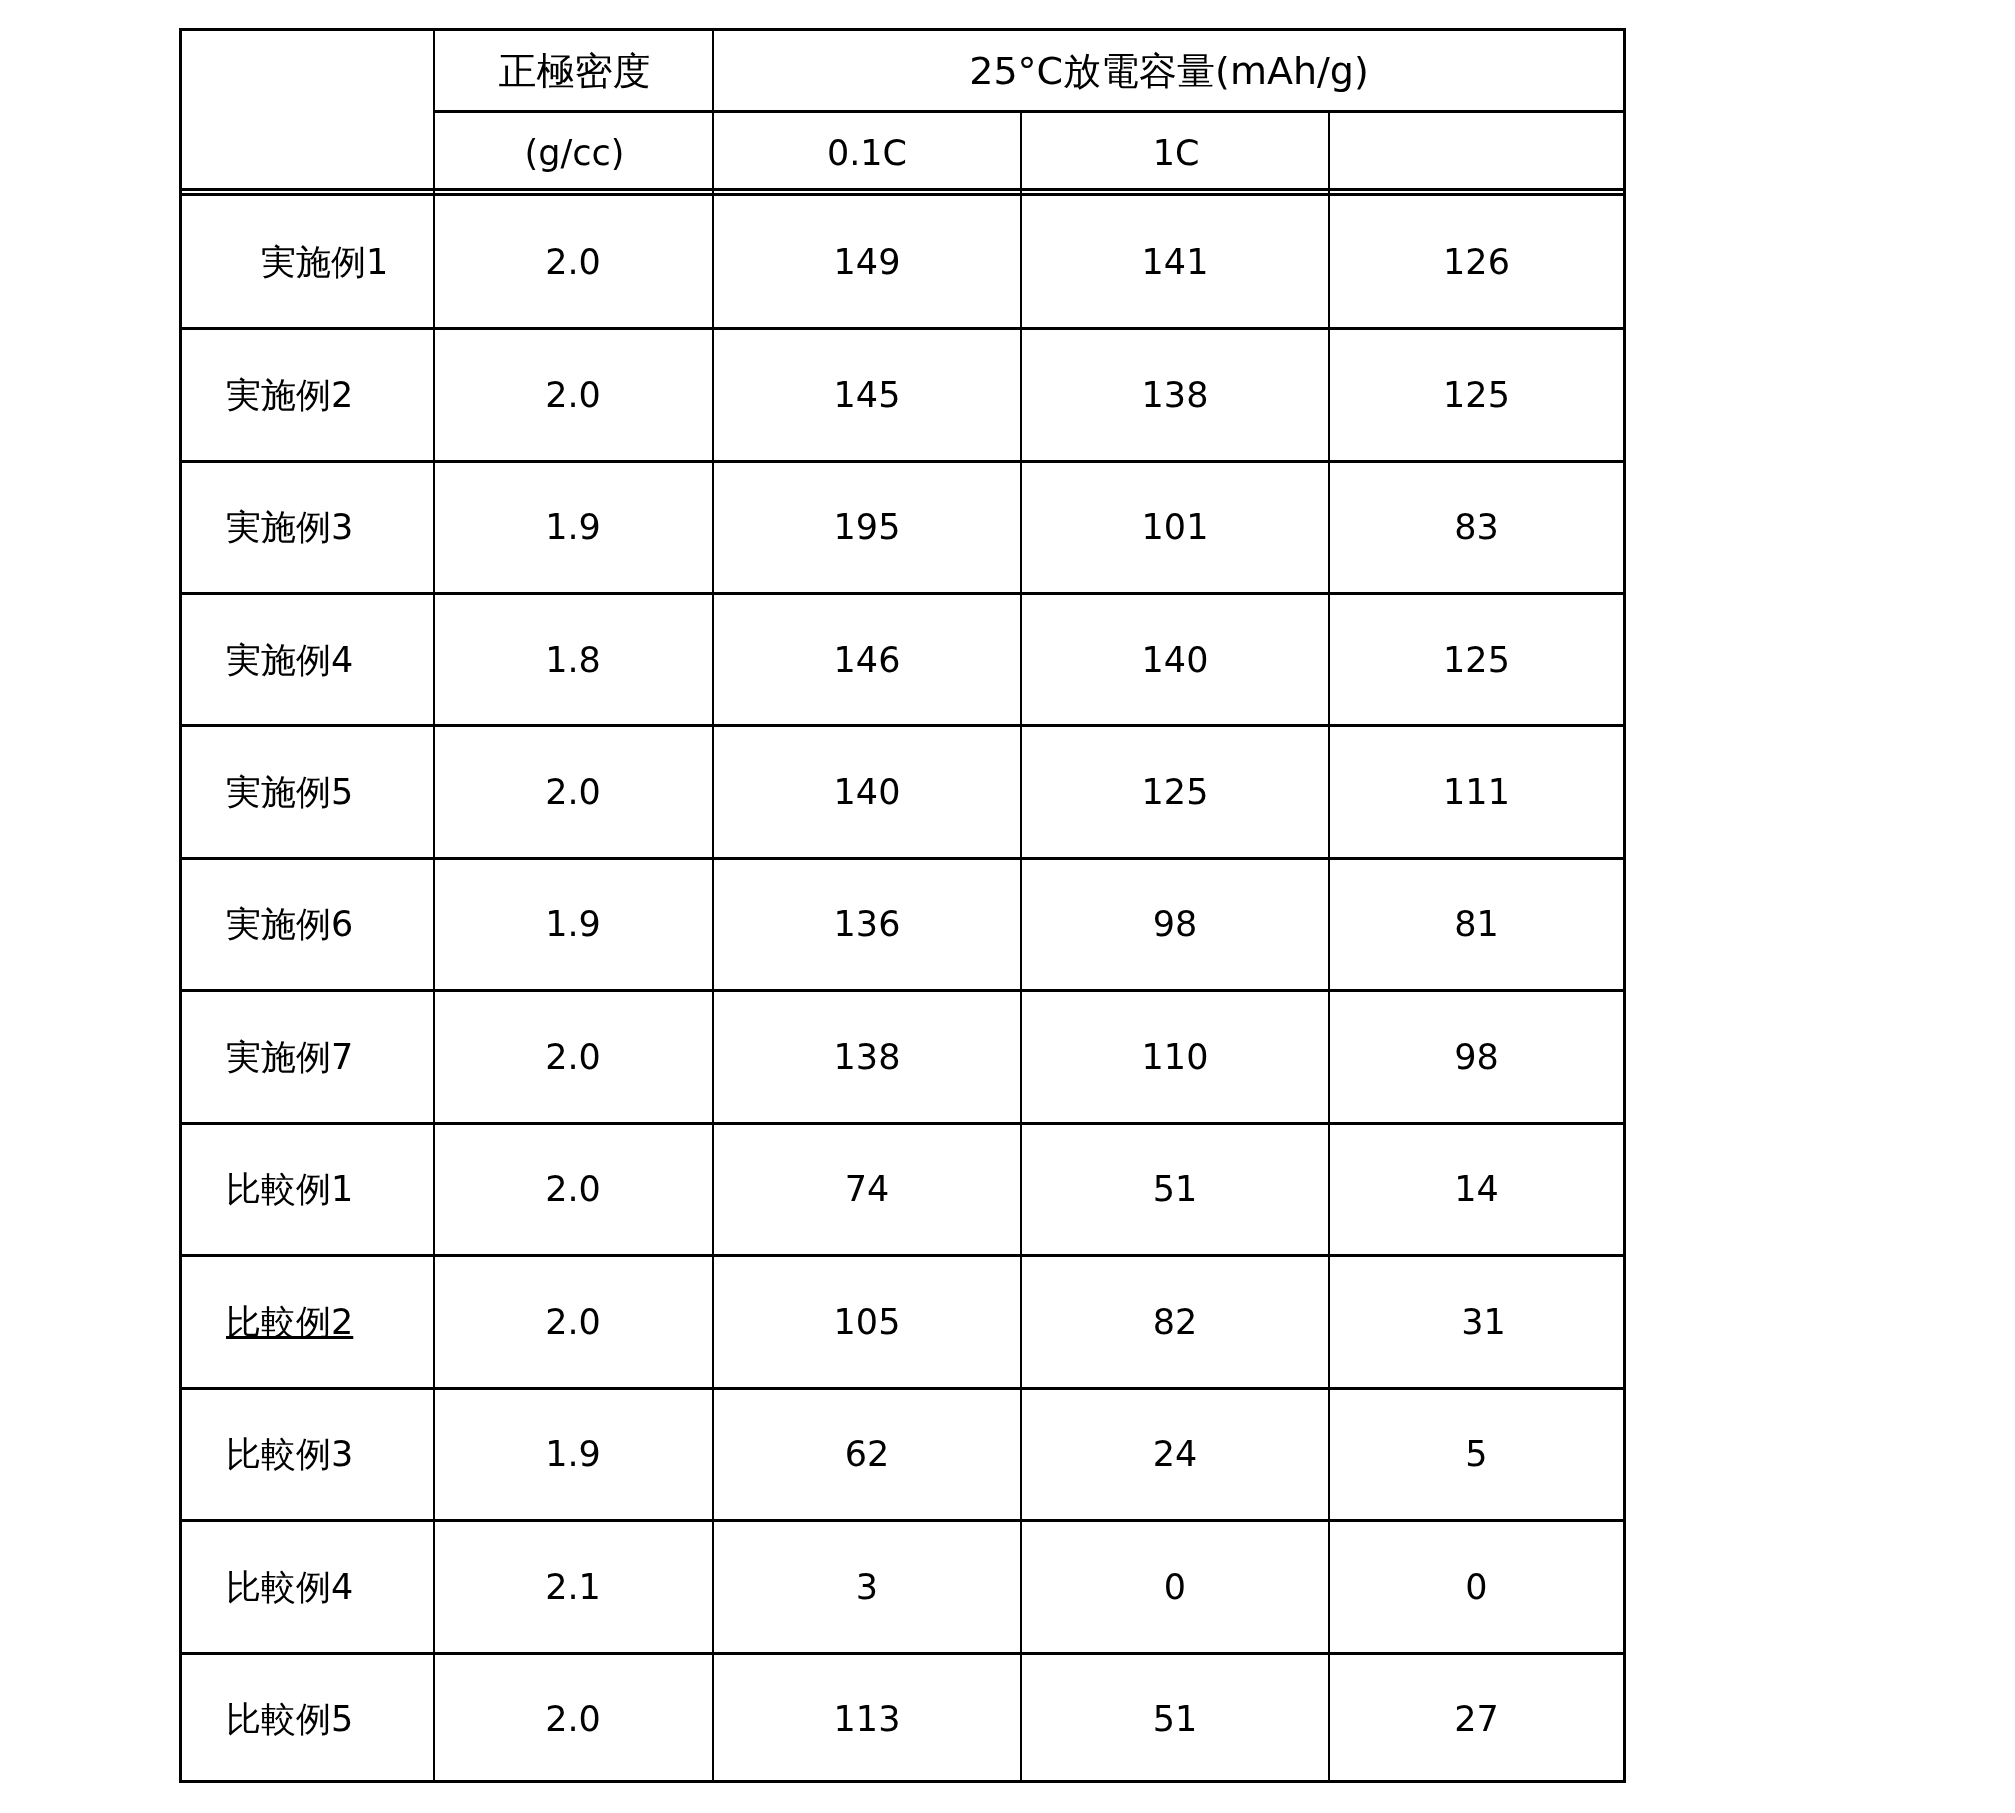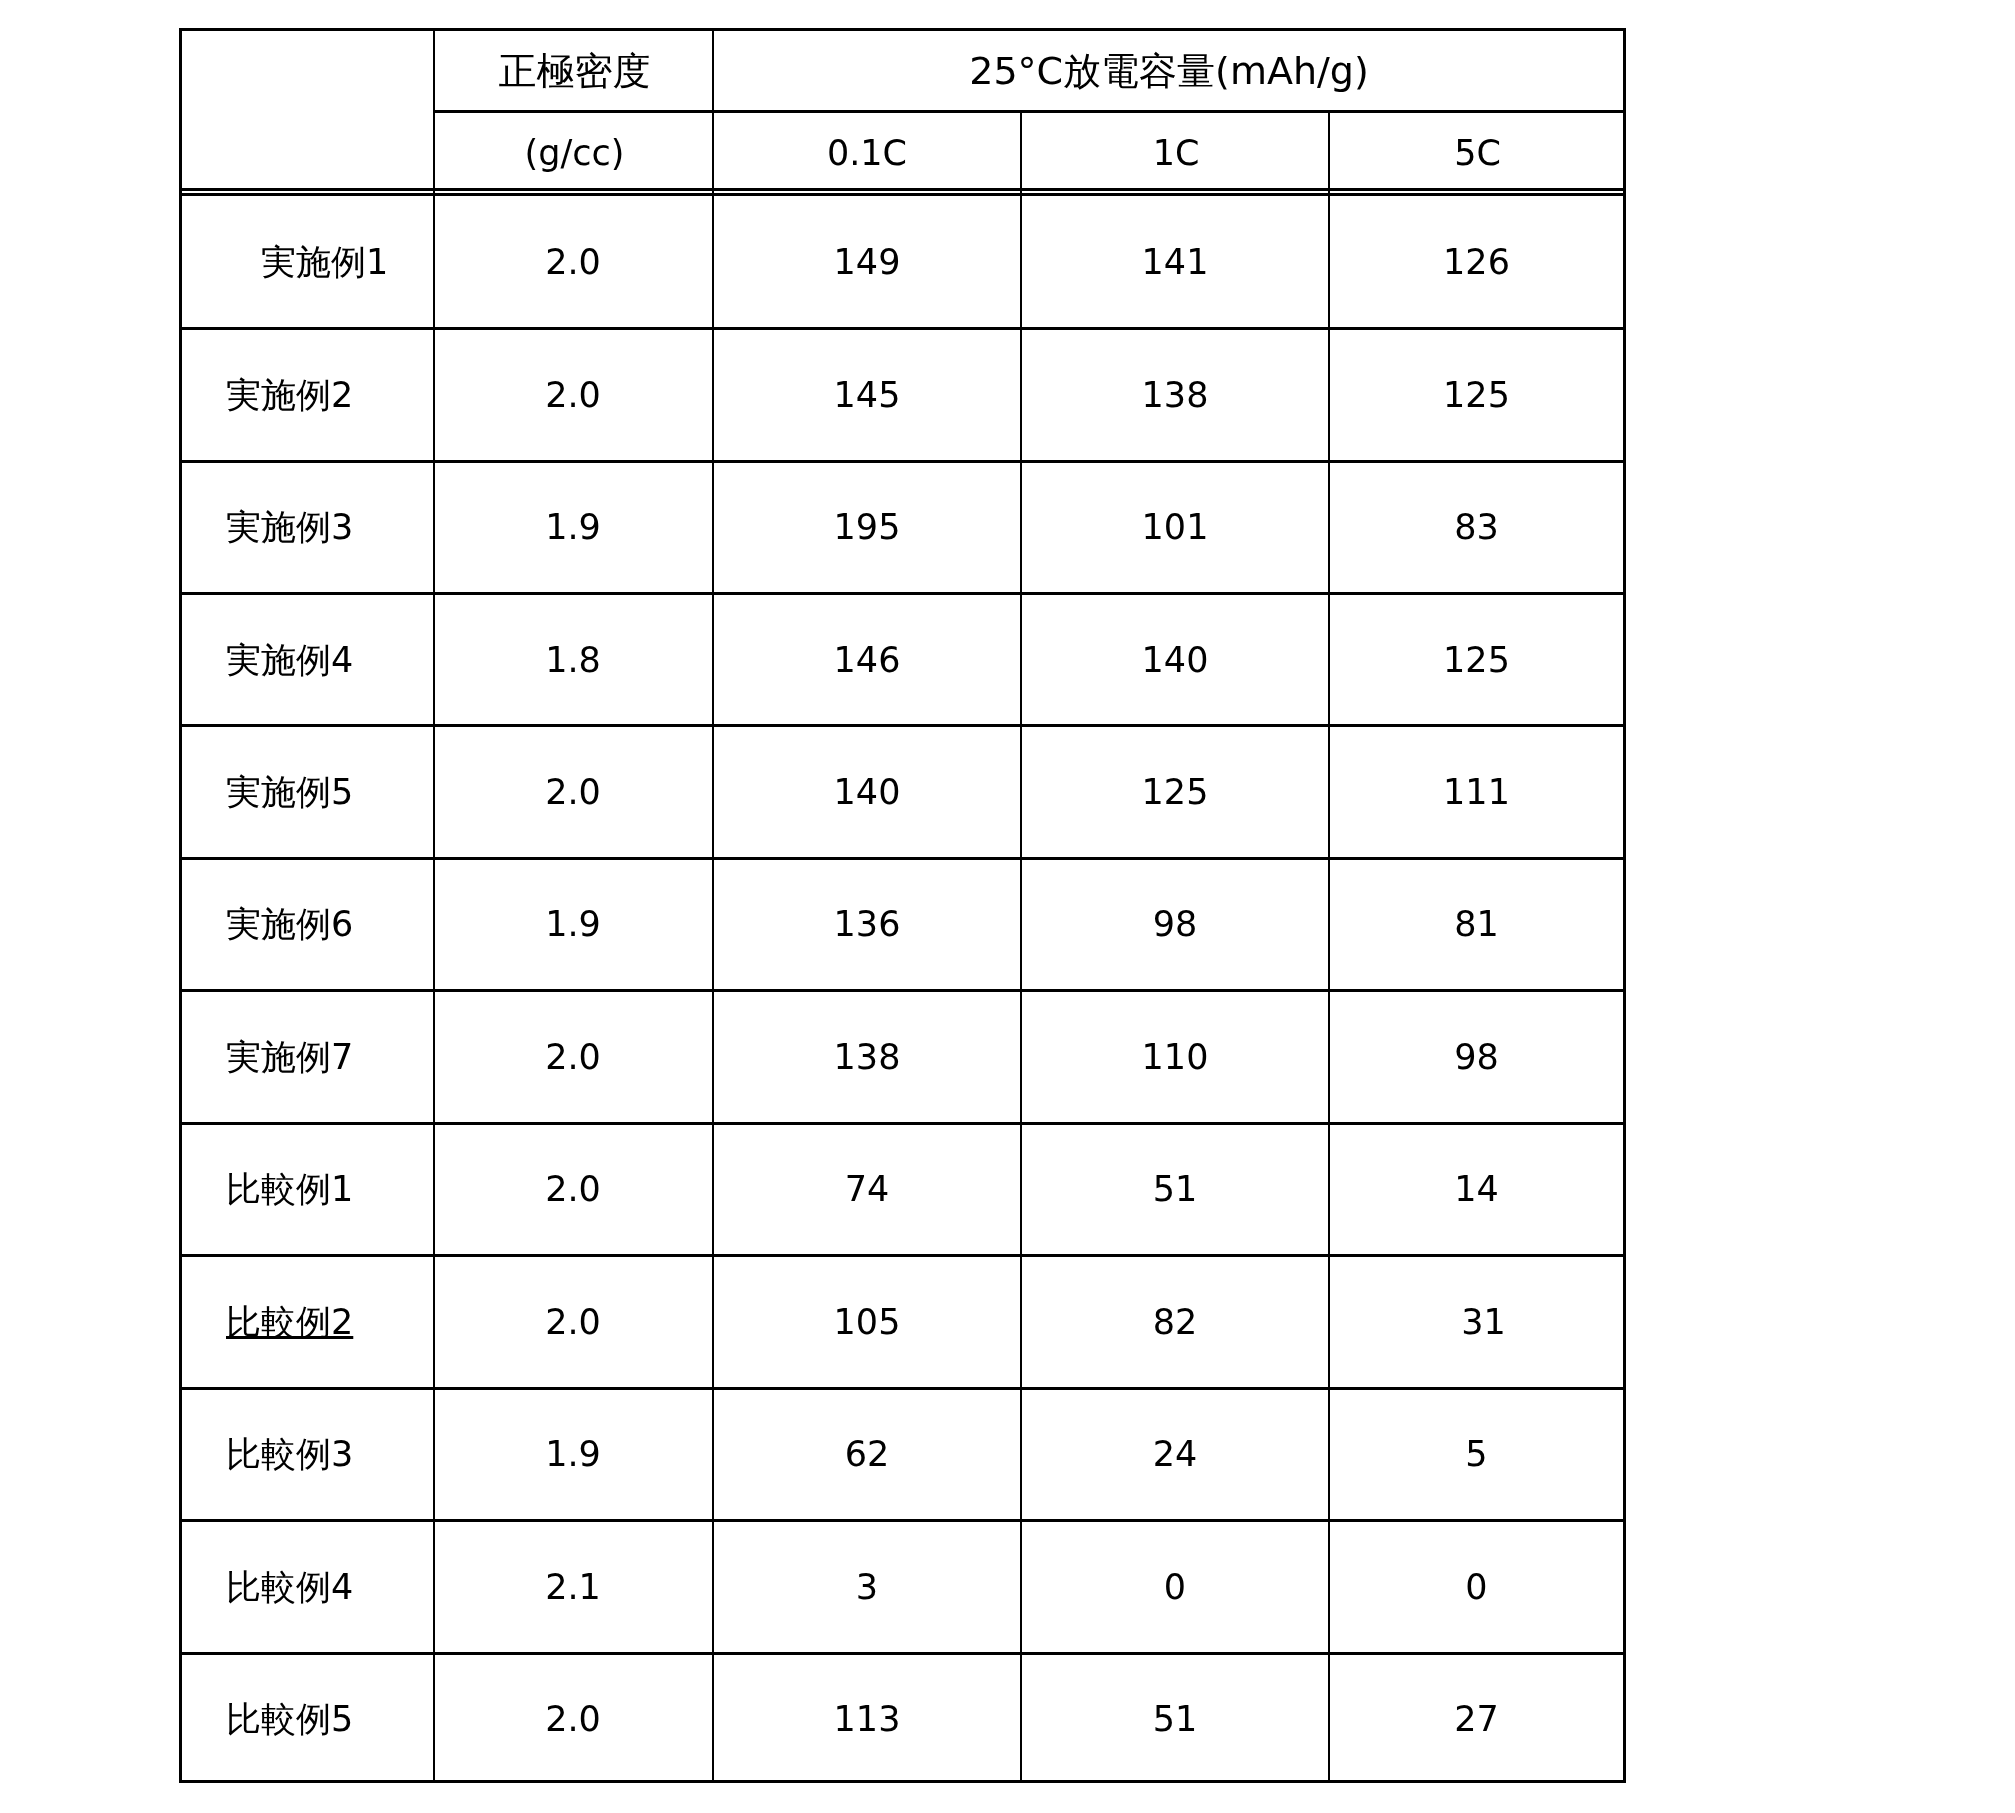--- a/index.html
+++ b/index.html
@@ -20,21 +20,20 @@
 
 <div class="tbl" id="tbl">
 
   <div class="hdr">
     <div class="cell hdr-text" style="left:253px; top:0; width:279px; height:81px;">正極密度</div>
     <div class="cell hdr-text" style="left:531px; top:0; width:912px; height:81px;">25°C放電容量(mAh/g)</div>
 
     <div class="cell" style="left:253px; top:82px; width:279px; height:79px;">(g/cc)</div>
     <div class="cell" style="left:531px; top:82px; width:308px; height:79px;">0.1C</div>
     <div class="cell" style="left:840px; top:82px; width:308px; height:79px;">1C</div>
-    <div class="cell" style="left:1148px; top:82px; width:295px; height:79px;">5C</div>
 
     <div class="hline" style="left:253px; width:1191px; top:79px;"></div>
   </div>
 
   <div class="hline" style="width:100%; top:157px; height:3px;"></div>
   <div class="hline" style="width:100%; top:162px; height:3px;"></div>
 
   <div id="body-rows">
       <div>
         <div class="cell rowlabel" style="left: 0px; top: 165px; width: 251px; height: 132px; margin-left: 35px;">実施例1</div>

